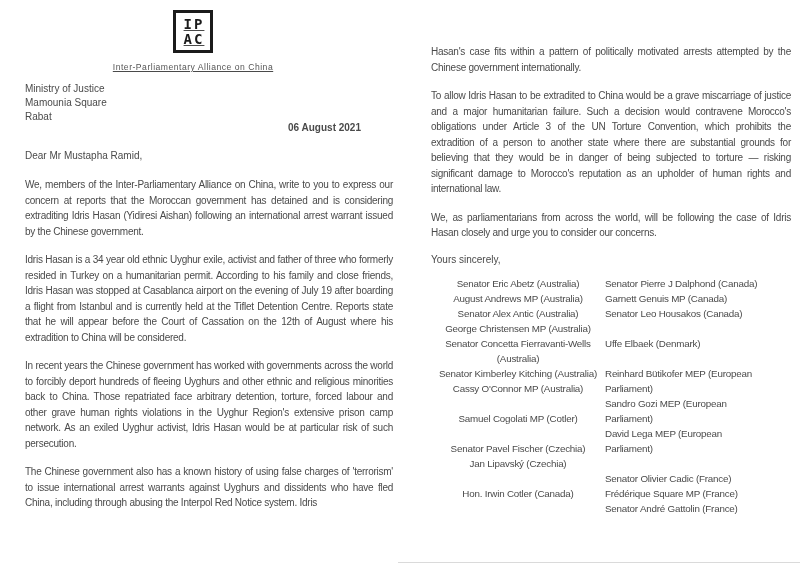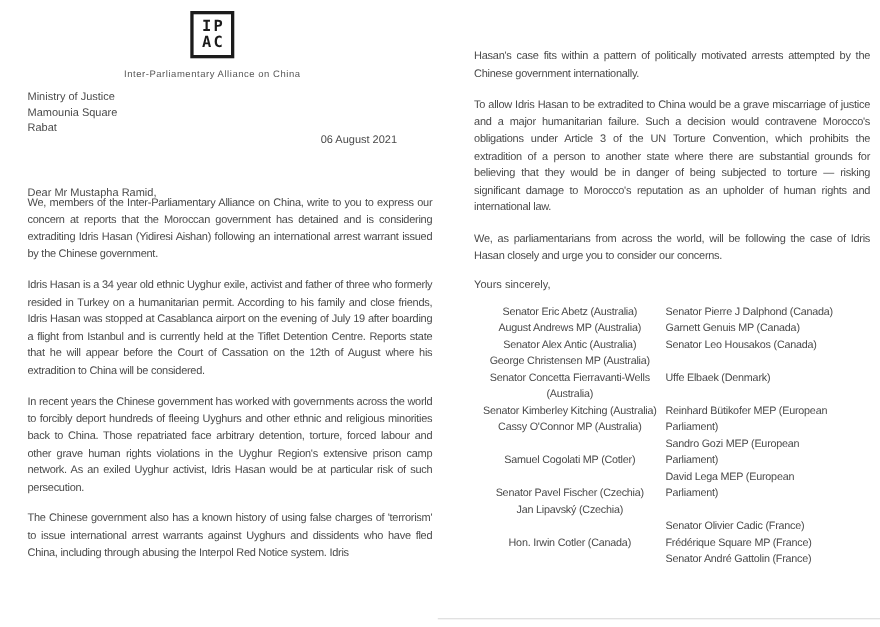--- a/index.html
+++ b/index.html
@@ -10,21 +10,21 @@
     color:#4a4a4a;
     position:relative;
     overflow:hidden;
     -webkit-font-smoothing:antialiased;
   }
   .page { position:absolute; top:0; }
   .page-left  { left:25px;  width:368px; }
   .page-right { left:431px; width:360px; }
 
   
-  .letterhead { position:absolute; left:0; top:10px; width:336px; text-align:center; }
+  .letterhead { position:absolute; left:0; top:10px; width:336px; text-align:center;text-decoration:underline; }
   .logo-box {
     margin:0 auto;
     width:30px;
     border:3px solid #1b1b1b;
     padding:4px 2px 3px 2px;
     font-family:"DejaVu Sans Mono", monospace;
     font-weight:bold;
     font-size:14px;
     line-height:15px;
     letter-spacing:2px;
@@ -35,22 +35,22 @@
   }
   .org-name {
     margin-top:9px;
     font-size:8.6px;
     letter-spacing:0.5px;
     color:#555555;
     white-space:nowrap;
   }
 
   .recipient { position:absolute; left:0; top:82px; font-size:10px; line-height:14px; }
-  .letter-date { position:absolute; left:0; top:122px; width:336px; text-align:right; font-size:10px; }
-  .salutation { position:absolute; left:0; top:150px; font-size:10px;margin-top:20px; }
+  .letter-date { position:absolute; left:0; top:122px; width:336px; text-align:right; font-size:10px;font-weight:bold; }
+  .salutation { position:absolute; left:0; top:150px; font-size:10px; }
 
   .body-block-left  { position:absolute; left:0; top:177px; width:368px; }
   .body-block-right { position:absolute; left:0; top:44px;  width:360px; }
   .body-block-left p, .body-block-right p {
     margin:0 0 13px 0;
     font-size:10px;
     line-height:15.5px;
     letter-spacing:-0.25px;
     text-align:justify;
   }

